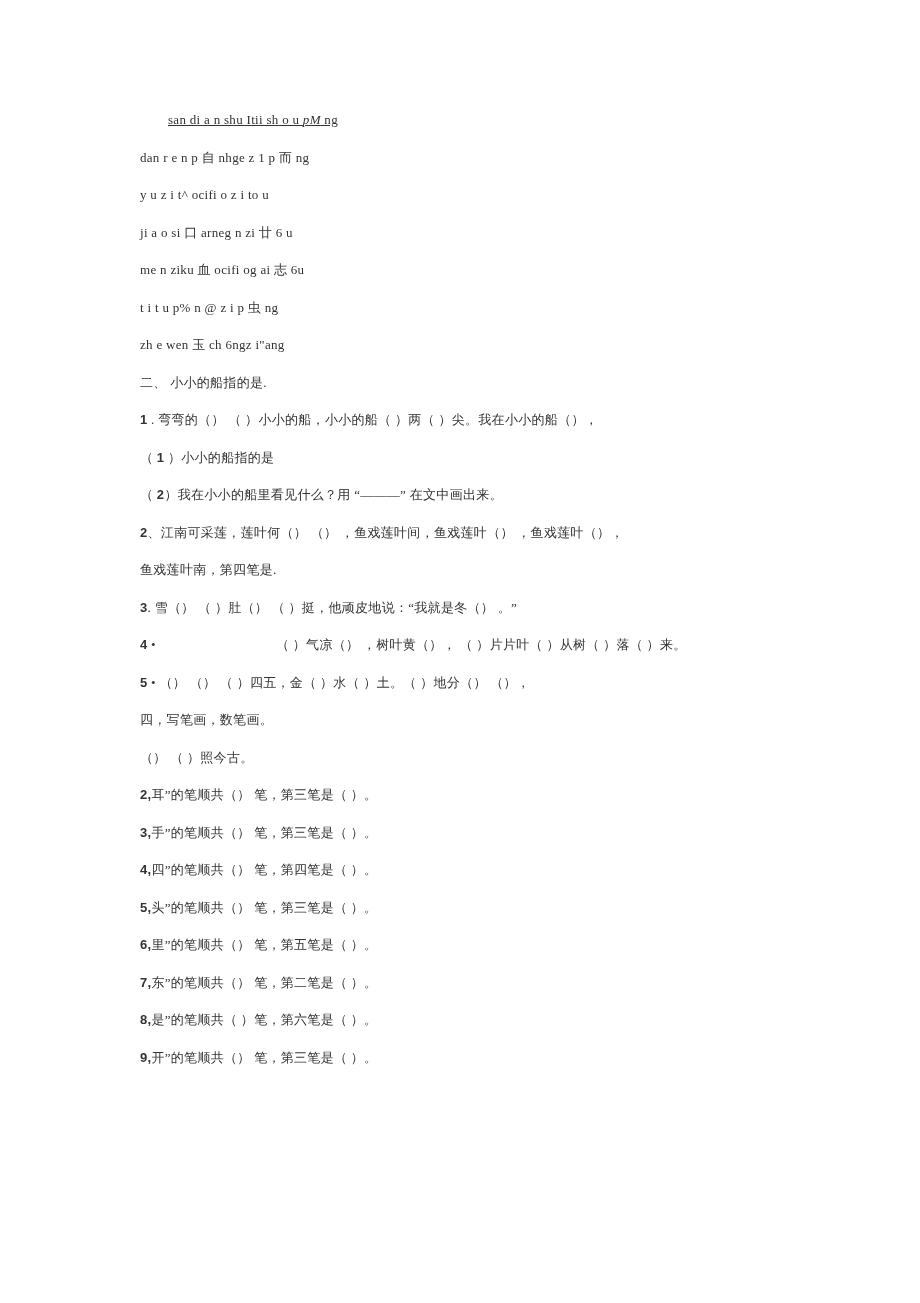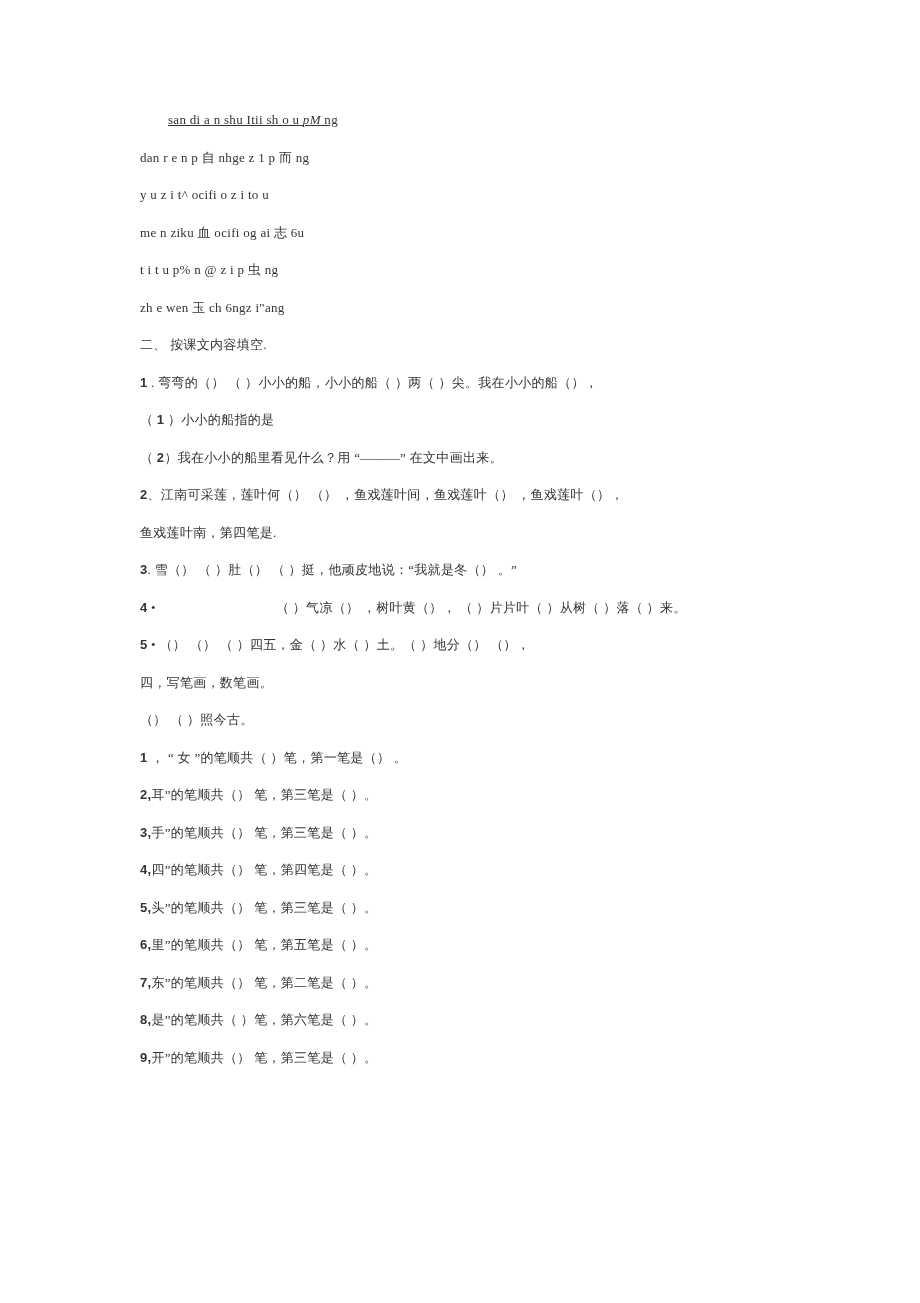--- a/index.html
+++ b/index.html
@@ -36,35 +36,35 @@
     width: 120px;
   }
 </style>
 </head>
 <body>
 
 <div class="page" id="page-root">
     <div class="line indent">san di a n shu Itii sh o u <span class="italic">pM</span> ng</div>
     <div class="line">dan r e n p 自 nhge z 1 p 而  ng</div>
     <div class="line">y u z i t^ ocifi o z i to u</div>
+    <div class="line">ji a o si 口 arneg n zi 廿 6 u</div>
     <div class="line">me n ziku 血  ocifi og ai 志 6u</div>
     <div class="line">t i t u p% n @ z i p 虫 ng</div>
     <div class="line">zh e wen 玉  ch 6ngz i"ang</div>
-    <div class="line">二、 按课文内容填空.</div>
+    <div class="line">二、 小小的船指的是.</div>
     <div class="line"><span class="num-strong">1</span> . 弯弯的（）  （ ）小小的船，小小的船（ ）两（  ）尖。我在小小的船（），</div>
     <div class="line">（ <span class="num-strong">1</span> ）小小的船指的是</div>
     <div class="line">（ <span class="num-strong">2</span>）我在小小的船里看见什么？用 “———” 在文中画出来。</div>
     <div class="line"><span class="num-strong">2</span>、江南可采莲，莲叶何（）  （）  ，鱼戏莲叶间，鱼戏莲叶（）  ，鱼戏莲叶（），</div>
     <div class="line">鱼戏莲叶南，第四笔是.</div>
     <div class="line"><span class="num-strong">3</span>. 雪（）  （ ）肚（）  （ ）挺，他顽皮地说：“我就是冬（） 。”</div>
     <div class="line"><span class="num-strong">4</span> •<span class="gap-small"></span>（ ）气凉（）  ，树叶黄（），  （ ）片片叶（ ）从树（ ）落（ ）来。</div>
     <div class="line"><span class="num-strong">5</span> •  （）  （）  （ ）四五，金（ ）水（ ）土。（  ）地分（）  （），</div>
     <div class="line">四，写笔画，数笔画。</div>
     <div class="line">（）  （ ）照今古。</div>
-    <div class="line"><span class="num-strong">1</span> ，  “ 女 ”的笔顺共（ ）笔，第一笔是（） 。</div>
     <div class="line"><span class="num-strong">2,</span>耳”的笔顺共（） 笔，第三笔是（ ）。</div>
     <div class="line"><span class="num-strong">3,</span>手”的笔顺共（） 笔，第三笔是（ ）。</div>
     <div class="line"><span class="num-strong">4,</span>四”的笔顺共（） 笔，第四笔是（ ）。</div>
     <div class="line"><span class="num-strong">5,</span>头”的笔顺共（） 笔，第三笔是（ ）。</div>
     <div class="line"><span class="num-strong">6,</span>里”的笔顺共（） 笔，第五笔是（ ）。</div>
     <div class="line"><span class="num-strong">7,</span>东”的笔顺共（） 笔，第二笔是（ ）。</div>
     <div class="line"><span class="num-strong">8,</span>是”的笔顺共（ ）笔，第六笔是（ ）。</div>
     <div class="line"><span class="num-strong">9,</span>开”的笔顺共（） 笔，第三笔是（ ）。</div>
   </div>
 

